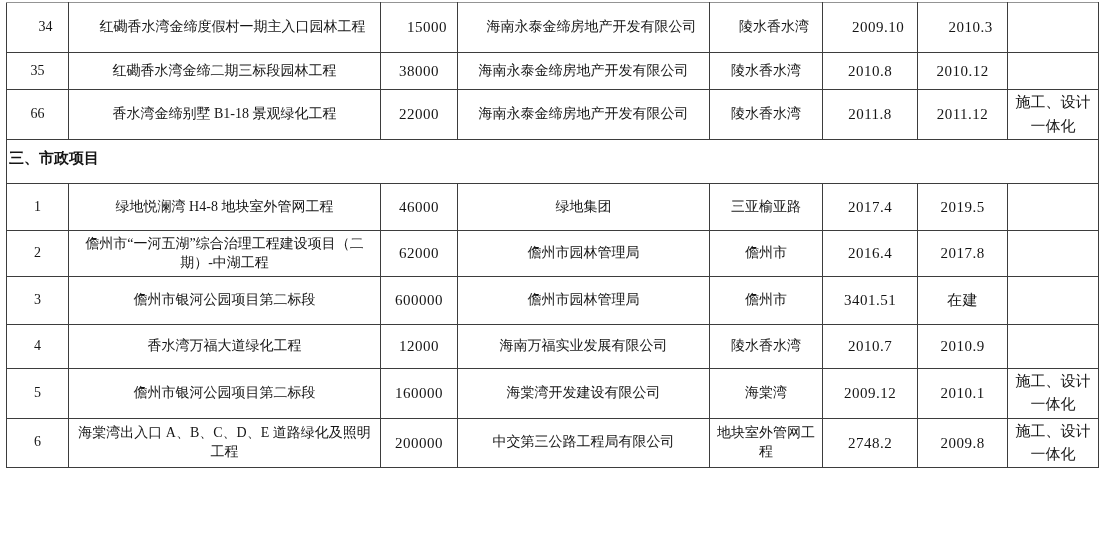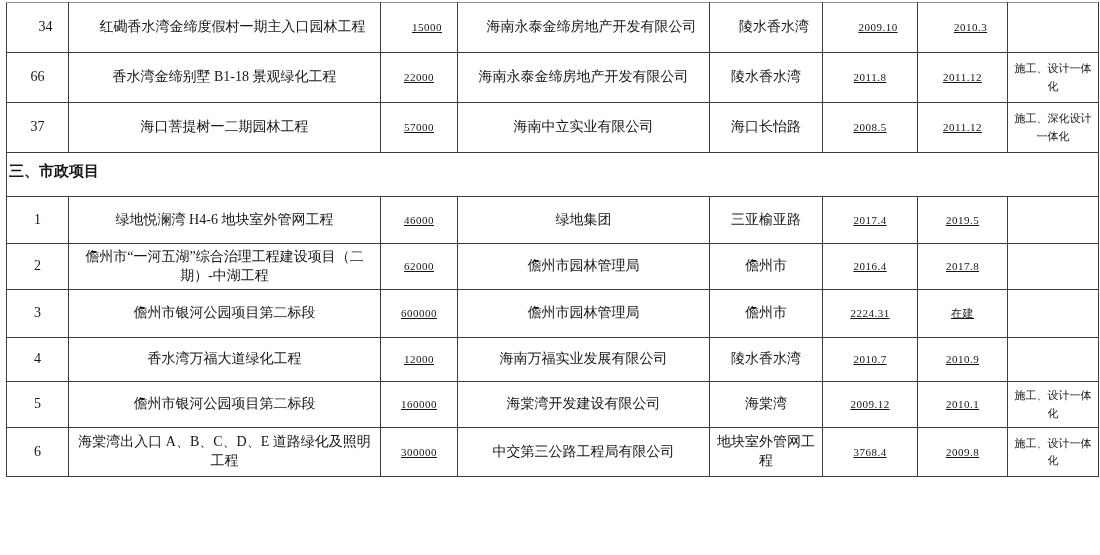--- a/index.html
+++ b/index.html
@@ -12,22 +12,22 @@
     border-collapse:collapse;table-layout:fixed;background:#ffffff;
   }
   td{
     border:1px solid #3d3d3d;
     text-align:center;vertical-align:middle;
     font-size:14px;color:#151515;line-height:1.35;
     padding:1px 3px;overflow:hidden;word-break:break-all;
   }
   tr.first td{border-top-color:#949494;padding-left:19px;}
   td.c-no{font-size:14px;}
-  td.c-amt,td.c-start,td.c-end{font-size:11px;letter-spacing:0.5px;text-decoration:underline;}
-  td.c-note{font-size:11px;line-height:1.55;padding:1px 2px;letter-spacing:0;}
+  td.c-amt,td.c-start,td.c-end{font-size:15px;letter-spacing:0.5px;}
+  td.c-note{font-size:15px;line-height:1.55;padding:1px 2px;letter-spacing:0;}
   td.section{
     text-align:left;font-weight:bold;font-size:15px;
     padding:0 0 6px 2px;vertical-align:middle;
     font-family:"Liberation Sans","DejaVu Sans",sans-serif;
     margin-top:30px;
   }
 </style>
 </head>
 <body>
 
@@ -46,46 +46,46 @@
     <tr class="first" style="height:50px">
       <td class="c-no">34</td>
       <td class="c-proj">红磡香水湾金缔度假村一期主入口园林工程</td>
       <td class="c-amt">15000</td>
       <td class="c-co">海南永泰金缔房地产开发有限公司</td>
       <td class="c-loc">陵水香水湾</td>
       <td class="c-start">2009.10</td>
       <td class="c-end">2010.3</td>
       <td class="c-note"></td>
     </tr>
+    <tr style="height:37px">
+      <td class="c-no">35</td>
+      <td class="c-proj">红磡香水湾金缔二期三标段园林工程</td>
+      <td class="c-amt">38000</td>
+      <td class="c-co">海南永泰金缔房地产开发有限公司</td>
+      <td class="c-loc">陵水香水湾</td>
+      <td class="c-start">2010.8</td>
+      <td class="c-end">2010.12</td>
+      <td class="c-note"></td>
+    </tr>
     <tr style="height:50px">
       <td class="c-no">66</td>
       <td class="c-proj">香水湾金缔别墅 B1-18 景观绿化工程</td>
       <td class="c-amt">22000</td>
       <td class="c-co">海南永泰金缔房地产开发有限公司</td>
       <td class="c-loc">陵水香水湾</td>
       <td class="c-start">2011.8</td>
       <td class="c-end">2011.12</td>
       <td class="c-note">施工、设计一体化</td>
     </tr>
-    <tr style="height:50px">
-      <td class="c-no">37</td>
-      <td class="c-proj">海口菩提树一二期园林工程</td>
-      <td class="c-amt">57000</td>
-      <td class="c-co">海南中立实业有限公司</td>
-      <td class="c-loc">海口长怡路</td>
-      <td class="c-start">2008.5</td>
-      <td class="c-end">2011.12</td>
-      <td class="c-note">施工、深化设计一体化</td>
-    </tr>
     <tr style="height:44px">
       <td class="section" colspan="8">三、市政项目</td>
     </tr>
     <tr style="height:47px">
       <td class="c-no">1</td>
-      <td class="c-proj">绿地悦澜湾 H4-6 地块室外管网工程</td>
+      <td class="c-proj">绿地悦澜湾 H4-8 地块室外管网工程</td>
       <td class="c-amt">46000</td>
       <td class="c-co">绿地集团</td>
       <td class="c-loc">三亚榆亚路</td>
       <td class="c-start">2017.4</td>
       <td class="c-end">2019.5</td>
       <td class="c-note"></td>
     </tr>
     <tr style="height:46px">
       <td class="c-no">2</td>
       <td class="c-proj">儋州市“一河五湖”综合治理工程建设项目（二期）-中湖工程</td>
@@ -95,21 +95,21 @@
       <td class="c-start">2016.4</td>
       <td class="c-end">2017.8</td>
       <td class="c-note"></td>
     </tr>
     <tr style="height:48px">
       <td class="c-no">3</td>
       <td class="c-proj">儋州市银河公园项目第二标段</td>
       <td class="c-amt">600000</td>
       <td class="c-co">儋州市园林管理局</td>
       <td class="c-loc">儋州市</td>
-      <td class="c-start">2224.31</td>
+      <td class="c-start">3401.51</td>
       <td class="c-end">在建</td>
       <td class="c-note"></td>
     </tr>
     <tr style="height:44px">
       <td class="c-no">4</td>
       <td class="c-proj">香水湾万福大道绿化工程</td>
       <td class="c-amt">12000</td>
       <td class="c-co">海南万福实业发展有限公司</td>
       <td class="c-loc">陵水香水湾</td>
       <td class="c-start">2010.7</td>
@@ -122,21 +122,21 @@
       <td class="c-amt">160000</td>
       <td class="c-co">海棠湾开发建设有限公司</td>
       <td class="c-loc">海棠湾</td>
       <td class="c-start">2009.12</td>
       <td class="c-end">2010.1</td>
       <td class="c-note">施工、设计一体化</td>
     </tr>
     <tr style="height:49px">
       <td class="c-no">6</td>
       <td class="c-proj">海棠湾出入口 A、B、C、D、E 道路绿化及照明工程</td>
-      <td class="c-amt">300000</td>
+      <td class="c-amt">200000</td>
       <td class="c-co">中交第三公路工程局有限公司</td>
       <td class="c-loc">地块室外管网工程</td>
-      <td class="c-start">3768.4</td>
+      <td class="c-start">2748.2</td>
       <td class="c-end">2009.8</td>
       <td class="c-note">施工、设计一体化</td>
     </tr>
   </tbody>
 </table>
 
 </body></html>

